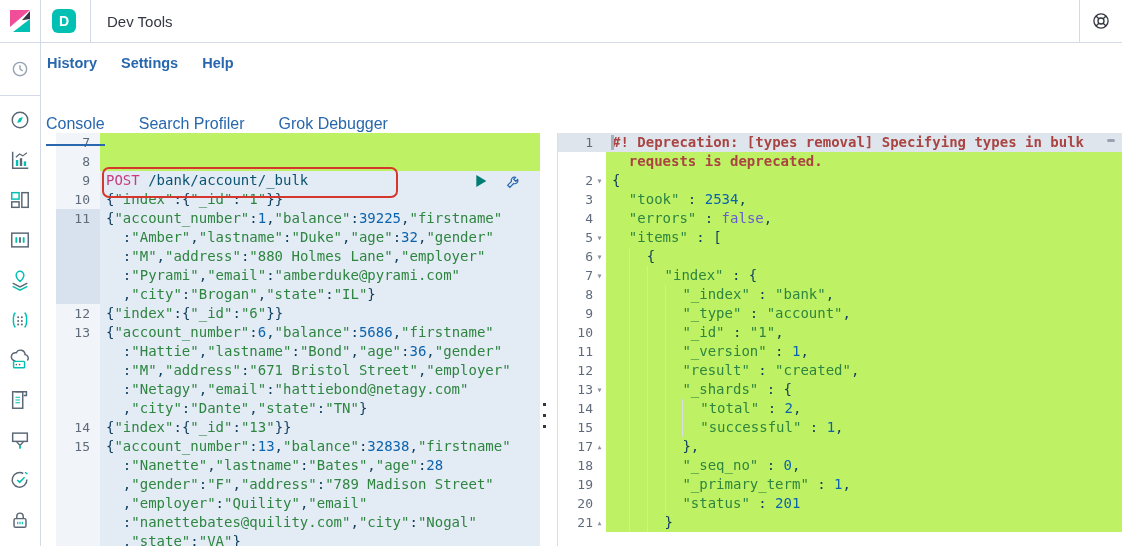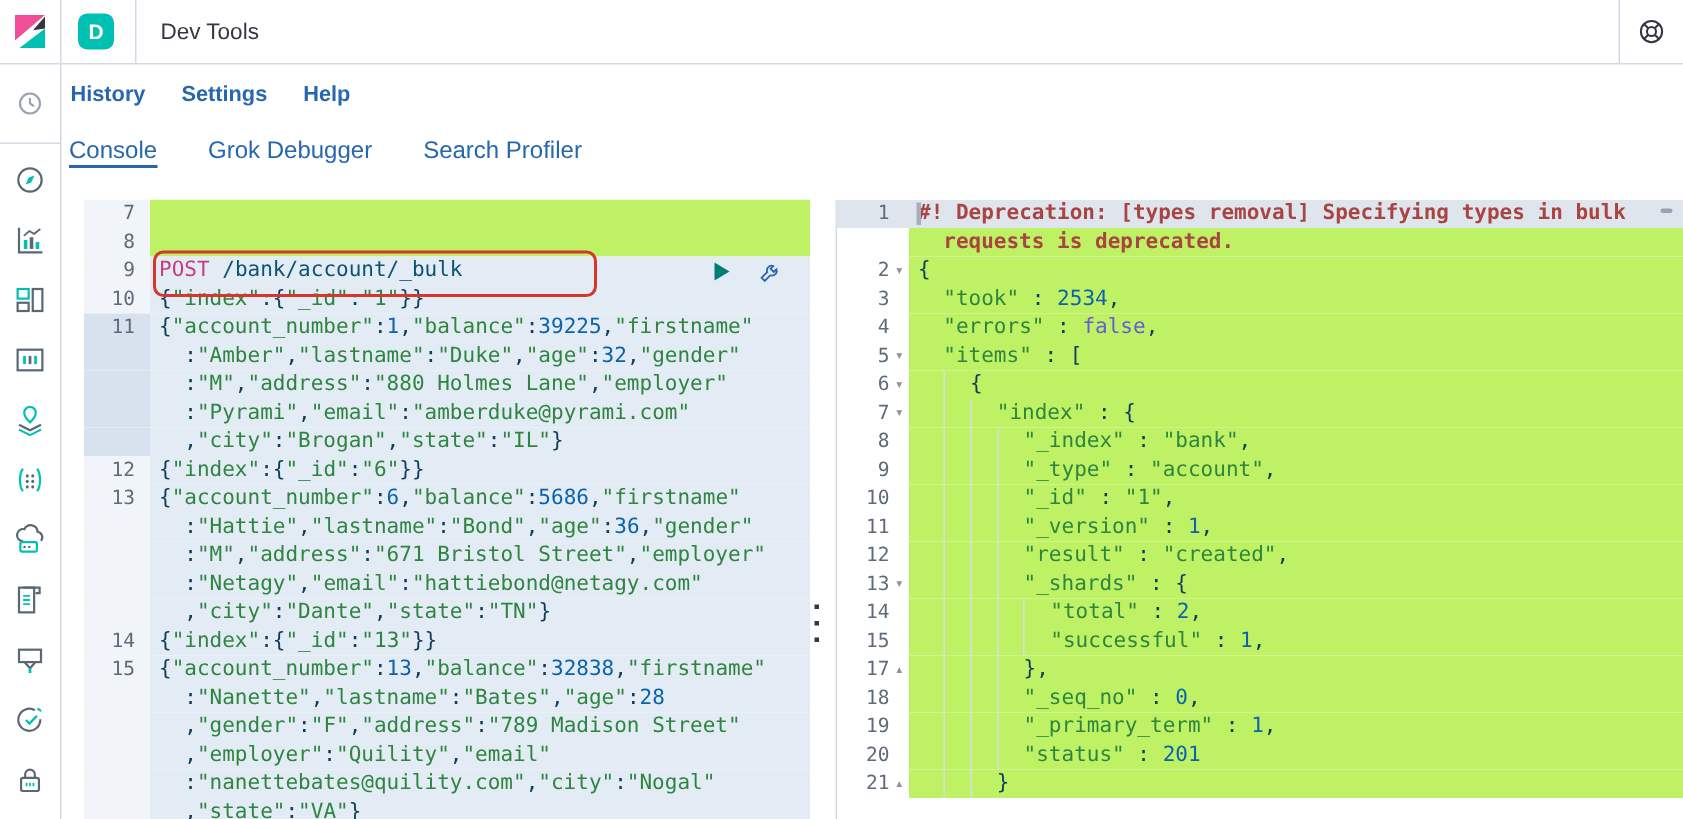--- a/index.html
+++ b/index.html
@@ -21,21 +21,21 @@
              font-weight:bold;font-size:14px;display:flex;align-items:center;justify-content:center;}
   .vdiv{width:1px;height:42px;background:#d3dae6;margin:0 0 0 14px;}
   .chrome-title{font-size:15px;margin-left:16px;color:#343741;}
   .topbar-right{margin-left:auto;display:flex;align-items:center;height:42px;}
   .help-cell{width:42px;height:42px;display:flex;align-items:center;justify-content:center;cursor:pointer;}
 
   
   .subnav{position:absolute;left:47px;top:55px;display:flex;gap:24px;font-size:14.5px;z-index:4;}
   .subnav a{color:#2867ae;text-decoration:none;cursor:pointer;font-weight:bold;}
   .tabs{position:absolute;left:46px;top:92px;display:flex;gap:34px;font-size:16px;z-index:4;}
-  .tab{color:#2867ae;cursor:pointer;}
+  .tab{color:#2867ae;padding-bottom:11px;cursor:pointer;margin-top:23px;}
   .tab.active{border-bottom:2px solid #2867ae;}
 
   
   .editors{position:absolute;left:40px;top:133px;right:0;bottom:0;overflow:hidden;}
   #left-editor{position:absolute;left:16px;top:0;bottom:0;width:484px;overflow:hidden;}
   #right-editor{position:absolute;left:517px;top:0;bottom:0;right:0;overflow:hidden;border-left:1px solid #d9dee5;}
   .crow{display:flex;height:19px;line-height:19px;font-family:"DejaVu Sans Mono",monospace;font-size:14px;}
   .gut{display:flex;justify-content:flex-end;align-items:center;flex:0 0 auto;}
   #left-editor .gut{width:44px;background:#f1f4f8;padding-right:10px;box-sizing:border-box;}
   #right-editor .gut{width:48px;background:#fff;box-sizing:border-box;}
@@ -192,22 +192,22 @@
 </div>
 
 <div class="subnav">
   <a>History</a>
   <a>Settings</a>
   <a>Help</a>
 </div>
 
 <div class="tabs">
   <div class="tab active">Console</div>
+  <div class="tab">Search Profiler</div>
   <div class="tab">Grok Debugger</div>
-  <div class="tab">Search Profiler</div>
 </div>
 
 <div class="editors">
 
   <div id="left-editor">
     <div class="redbox"></div>
     <div class="req-actions">
       <div class="abtn">
         <svg width="16" height="16" viewBox="0 0 24 24">
           <path fill="#017d73" d="M5 3l15 9-15 9z"></path>

